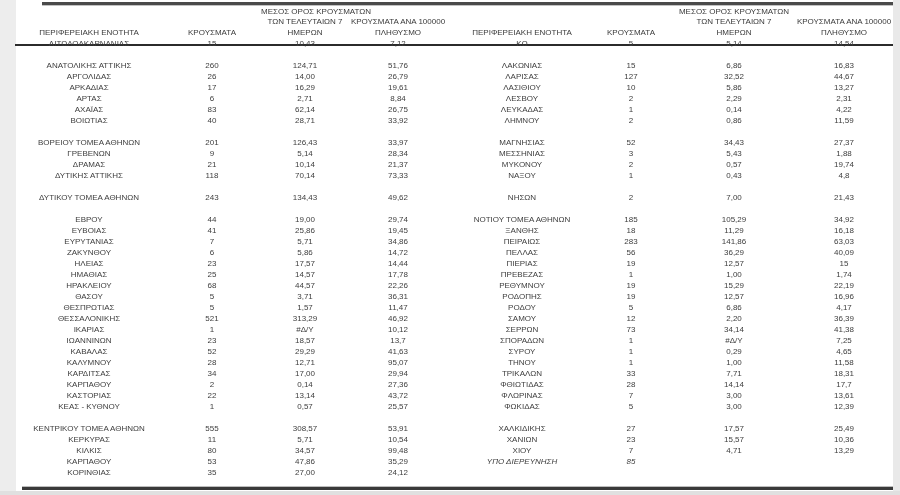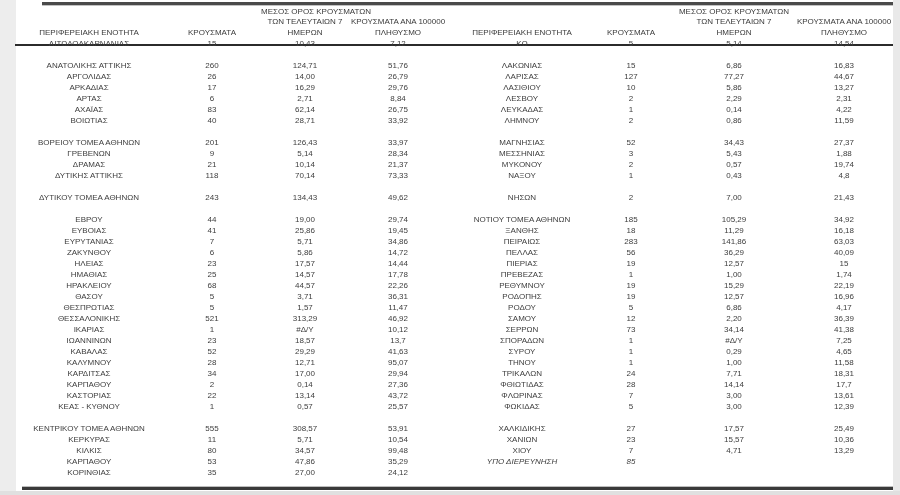--- a/index.html
+++ b/index.html
@@ -87,21 +87,21 @@
       <tr>
         <td>ΑΡΓΟΛΙΔΑΣ</td>
         <td>26</td>
         <td>14,00</td>
         <td>26,79</td>
       </tr>
       <tr>
         <td>ΑΡΚΑΔΙΑΣ</td>
         <td>17</td>
         <td>16,29</td>
-        <td>29,76</td>
+        <td>19,61</td>
       </tr>
       <tr>
         <td>ΑΡΤΑΣ</td>
         <td>6</td>
         <td>2,71</td>
         <td>8,84</td>
       </tr>
       <tr>
         <td>ΑΧΑΪΑΣ</td>
         <td>83</td>
@@ -335,21 +335,21 @@
       </tr>
       <tr>
         <td>ΛΑΚΩΝΙΑΣ</td>
         <td>15</td>
         <td>6,86</td>
         <td>16,83</td>
       </tr>
       <tr>
         <td>ΛΑΡΙΣΑΣ</td>
         <td>127</td>
-        <td>77,27</td>
+        <td>32,52</td>
         <td>44,67</td>
       </tr>
       <tr>
         <td>ΛΑΣΙΘΙΟΥ</td>
         <td>10</td>
         <td>5,86</td>
         <td>13,27</td>
       </tr>
       <tr>
         <td>ΛΕΣΒΟΥ</td>
@@ -487,21 +487,21 @@
         <td>4,65</td>
       </tr>
       <tr>
         <td>ΤΗΝΟΥ</td>
         <td>1</td>
         <td>1,00</td>
         <td>11,58</td>
       </tr>
       <tr>
         <td>ΤΡΙΚΑΛΩΝ</td>
-        <td>24</td>
+        <td>33</td>
         <td>7,71</td>
         <td>18,31</td>
       </tr>
       <tr>
         <td>ΦΘΙΩΤΙΔΑΣ</td>
         <td>28</td>
         <td>14,14</td>
         <td>17,7</td>
       </tr>
       <tr>

